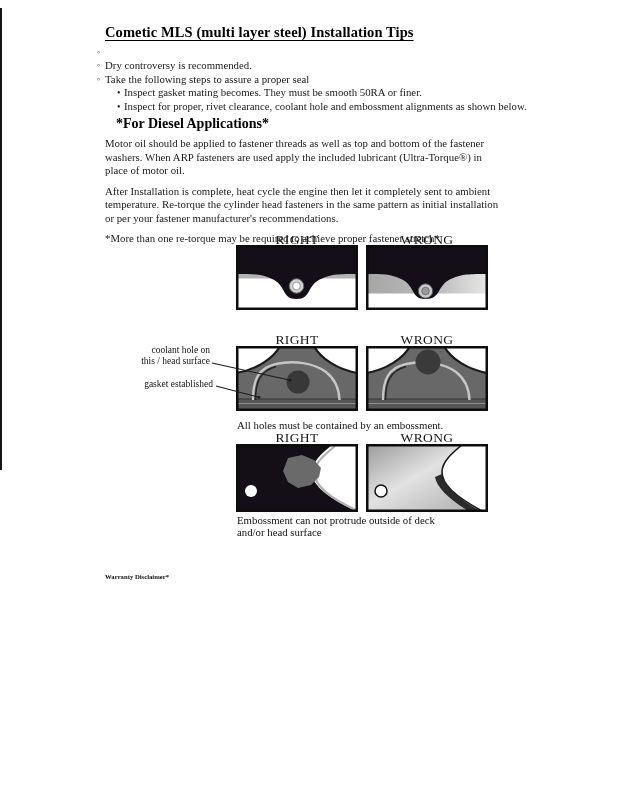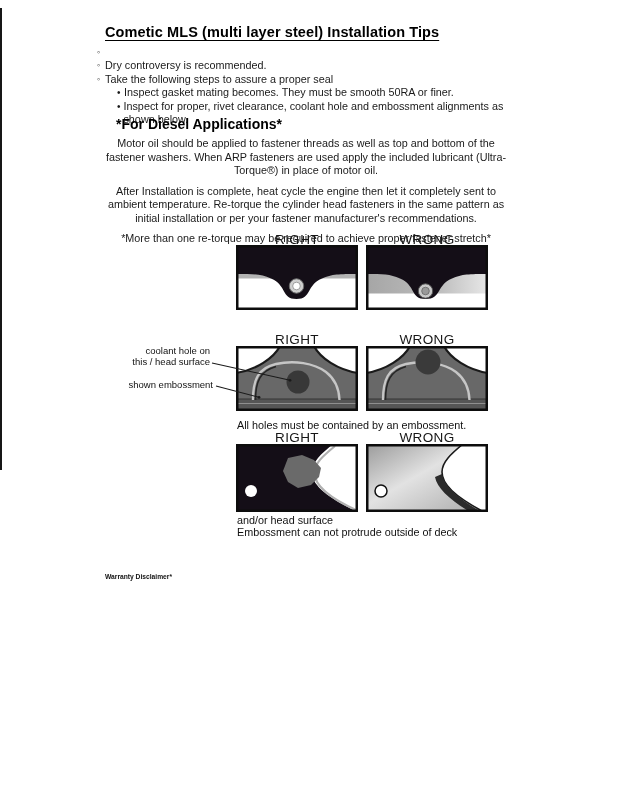--- a/index.html
+++ b/index.html
@@ -1,28 +1,28 @@
 <!DOCTYPE html>
 <html><head>
 <meta charset="utf-8">
 <style>
   html,body{margin:0;padding:0;background:#fff;}
   .page{position:relative;width:618px;height:588px;background:#ffffff;overflow:hidden;
-        font-family:Liberation Sans, sans-serif;color:#1a1a1a;}
+        font-family:Liberation Serif, serif;color:#1a1a1a;}
   .edge-line{position:absolute;left:0;top:8px;width:2px;height:462px;background:#161616;}
   .title{position:absolute;left:105px;top:24px;margin:0;font-size:14.5px;font-weight:bold;
          color:#000;text-decoration:underline;text-underline-offset:2.5px;letter-spacing:.1px;}
   .bullets{position:absolute;left:97px;top:46px;width:440px;font-size:10.8px;line-height:13.4px;}
   .b{display:flex;}
   .b .m1{width:8px;font-size:9px;line-height:13.4px;color:#333;}
   .b.sub{padding-left:20px;}
   .b .m2{width:7px;font-size:10px;line-height:13.4px;}
   .diesel{position:absolute;left:105px;top:116px;width:402px;}
   .diesel h2{margin:0 0 5px 11px;font-size:14px;font-weight:bold;color:#000;}
-  .diesel p{margin:3px 0 7px 0;font-size:10.8px;line-height:13.5px;text-align:center;}
+  .diesel p{margin:3px 0 7px 0;font-size:10.8px;line-height:13.5px;}
   .dg-label{position:absolute;font-size:13.5px;letter-spacing:.4px;color:#161616;text-align:center;}
   .panel{position:absolute;display:block;}
   .caption{position:absolute;font-size:10.8px;line-height:11.5px;color:#111;}
   .ann{position:absolute;font-size:9.5px;line-height:11px;color:#111;text-align:right;}
   .overlay{position:absolute;pointer-events:none;}
   .fine{position:absolute;left:105px;top:573px;width:413px;font-size:6.4px;line-height:7.2px;color:#222;}
   .fine h3{margin:0 0 7px 0;font-size:6.7px;color:#111;}
   .fine p{margin:0 0 7px 0;}
   .fine p.tight{margin-bottom:0;}
   .footer-code{position:absolute;left:389px;top:759px;font-size:13px;color:#ec4899;letter-spacing:.2px;}
@@ -94,21 +94,21 @@
   </svg>
 
 
   <div class="dg-label" style="left:236px;top:332px;width:122px;">RIGHT</div>
   <div class="dg-label" style="left:366px;top:332px;width:122px;">WRONG</div>
 
   <div class="ann" style="left:98px;top:345px;width:112px;">
     <div>coolant hole on</div>
     <div>this / head surface</div>
   </div>
-  <div class="ann" style="left:98px;top:379px;width:115px;">shown embossment</div>
+  <div class="ann" style="left:98px;top:379px;width:115px;">gasket established</div>
 
   <svg class="panel" style="left:236px;top:346px;" width="122" height="65" viewBox="0 0 122 65">
     <rect x="0" y="0" width="122" height="65" fill="#686868"></rect>
     <rect x="0" y="53" width="122" height="12" fill="#565656"></rect>
     <line x1="0" y1="53" x2="122" y2="53" stroke="#353535" stroke-width="1.2"></line>
     <line x1="0" y1="57.5" x2="122" y2="57.5" stroke="#8f8f8f" stroke-width="1.2"></line>
     <path d="M0,0 H44 C38,12 20,24 0,27 Z" fill="#ffffff"></path>
     <path d="M44,0 C38,12 20,24 0,27" fill="none" stroke="#1a1a1a" stroke-width="2.2"></path>
     <path d="M122,0 H78 C84,12 102,24 122,27 Z" fill="#ffffff"></path>
     <path d="M78,0 C84,12 102,24 122,27" fill="none" stroke="#1a1a1a" stroke-width="2.2"></path>
@@ -164,22 +164,22 @@
     </defs>
     <rect x="0" y="0" width="122" height="68" fill="#ffffff"></rect>
     <path d="M0,0 H97 C85,10 76,18 76,28 C76,40 88,52 118,68 H0 Z" fill="url(#gw3)"></path>
     <path d="M97,0 C85,10 76,18 76,28 C76,40 88,52 118,68" fill="none" stroke="#1a1a1a" stroke-width="1.6"></path>
     <path d="M76,30 C78,42 92,54 112,66 L104,68 C84,56 71,44 69,33 Z" fill="#2b2b2b"></path>
     <circle cx="15" cy="47" r="6" fill="#ffffff" stroke="#111111" stroke-width="1.5"></circle>
     <rect x="1.25" y="1.25" width="119.5" height="65.5" fill="none" stroke="#0d0d0d" stroke-width="2.5"></rect>
   </svg>
 
   <div class="caption" style="left:237px;top:515px;width:260px;">
+    <div>Embossment can not protrude outside of deck</div>
     <div>and/or head surface</div>
-    <div>Embossment can not protrude outside of deck</div>
   </div>
 
   <div class="fine">
     <h3>Warranty Disclaimer*</h3>
     <p class="tight" style="margin-bottom:7px;">Due to the nature of performance applications, the parts in this catalog are sold without any express warranty or any implied warranty of merchantability or fitness for a particular purpose.  Cometic Gasket Inc., shall not, under any circumstances, be liable for any special, incidental or consequential damages, including, person, party or property, but not limited to, damage, or loss of property or equipment, loss of profits or revenue, cost of purchased or replacement goods, or claims of customers of the purchase, which may arise and/or result from sale, installation or use of these parts.  Installation of these parts could adversely affect the motor manufacturers warranty coverage.</p>
     <p class="tight">VENUE-The agreed upon venue, in the event of dispute whatsoever between the parties, whether instituted by either party, including, but not limited to, contract terms, payment terms, delivery, type, defects, sufficiency of product, shall be the Court of Common Pleas, Lake County, Ohio or the Painesville Municipal Court, Lake County, Ohio, depending on the amount in controversy.</p>
     <p>This agreement shall be governed by and construed under the laws of the State of Ohio.</p>
     <p>All prices and terms are subject to change without notice.</p>
     <p>Terms COD- Secured with a completed dealer/jobber application on File, COD-Company check with a current credit card number on file.  Open accounts may be established by well rated firms.  A credit application is available upon request.  Open accounts are due payable Net 30 days from date of invoice.  No statement will be sent.  If an account becomes 60 or more days past due, it is subject to being placed on credit hold.  No orders will be shipped or new orders accepted until past due balance is paid.  If an account becomes 90 or more days past due, it is subject to being placed for collections.  All costs of collection are the responsibility of the customer, including attorney fees, court costs, and other expenses of litigation.</p>
     <p>Returns- Authorized (RGA) must be obtained in advance on all returns.  A packing slip or invoice number must accompany the merchandise.  No returns after 30 days from invoice date.  All returns are subject to a 25% restocking charge.  All custom designed and custom manufactured gaskets are non-returnable.</p>

